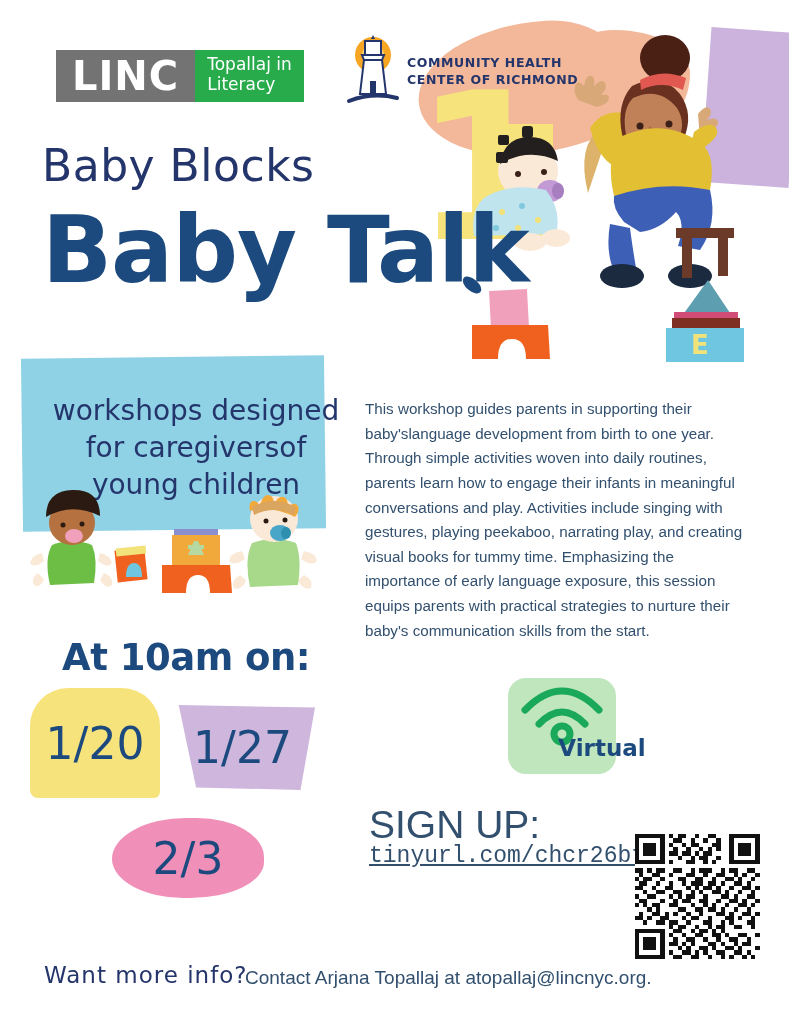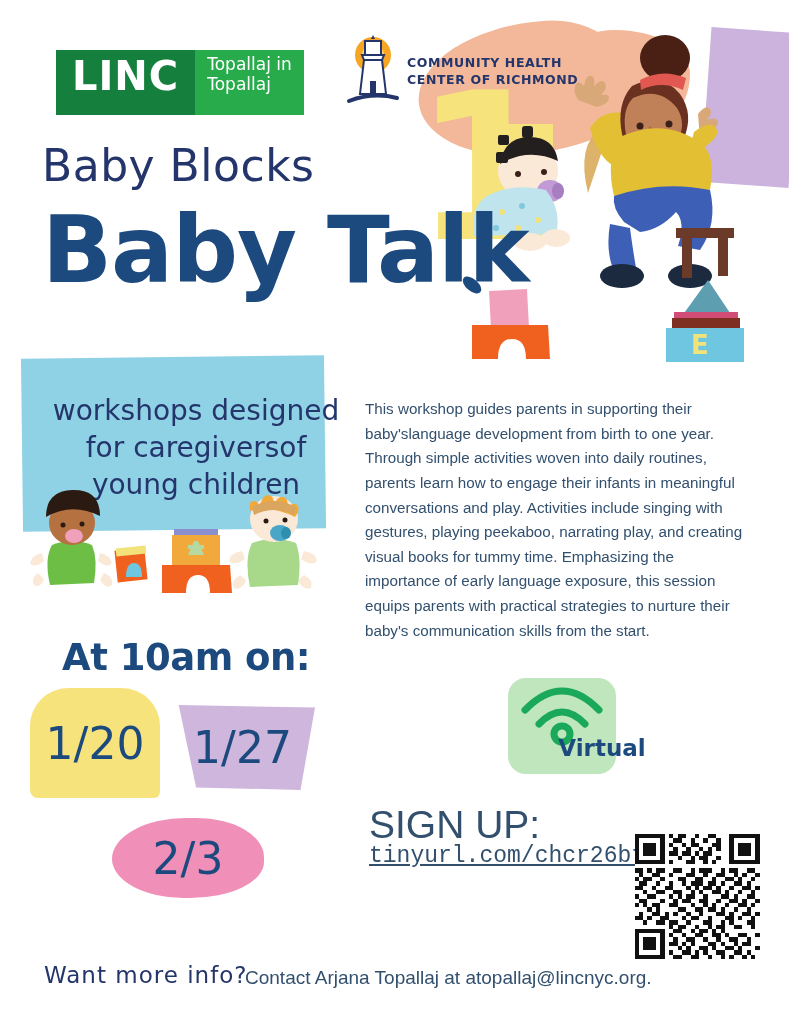--- a/index.html
+++ b/index.html
@@ -51,26 +51,26 @@
   }
   .yellow-tab {
     left: 497px; top: 124px;
     width: 56px; height: 40px;
     background: #f7e37c;
   }
 
   
   .linc-logo { position: absolute; left: 56px; top: 50px; display: flex; align-items: stretch; }
   .linc-box {
-    background: #15803d;
+    background: #737373;
     color: #ffffff;
     font-weight: bold;
     font-size: 40px;
     letter-spacing: 1px;
-    padding: 5px 16px 18px 16px;
+    padding: 5px 16px 5px 16px;
     font-family: "DejaVu Sans", sans-serif;
     line-height: 1.05;
   }
   .linc-tag {
     background: #27ab4b;
     color: #ffffff;
     padding: 4px 12px 5px 12px;
     font-size: 17px;
     line-height: 1.18;
     font-family: "DejaVu Sans", sans-serif;
@@ -234,21 +234,21 @@
   <div class="shape peach-blob"></div>
   <div class="shape peach-blob2"></div>
   <div class="shape lilac-square"></div>
   <div class="shape big-one">1</div>
   <div class="shape yellow-tab"></div>
 
   <div class="linc-logo">
     <div class="linc-box">LINC</div>
     <div class="linc-tag">
       <span>Topallaj in</span>
-      <span>Topallaj</span>
+      <span>Literacy</span>
     </div>
   </div>
 
   <div class="chcr-logo">
     <span>
       <svg width="56" height="78" viewBox="0 0 56 78">
         <circle cx="28" cy="22" r="18" fill="#f6a623"></circle>
         <circle cx="28" cy="22" r="11" fill="#fbd46d"></circle>
         <path d="M26 6 L28 2 L30 6 Z" fill="#24356b"></path>
         <rect x="20" y="8" width="16" height="14" fill="#ffffff" stroke="#24356b" stroke-width="2"></rect>

